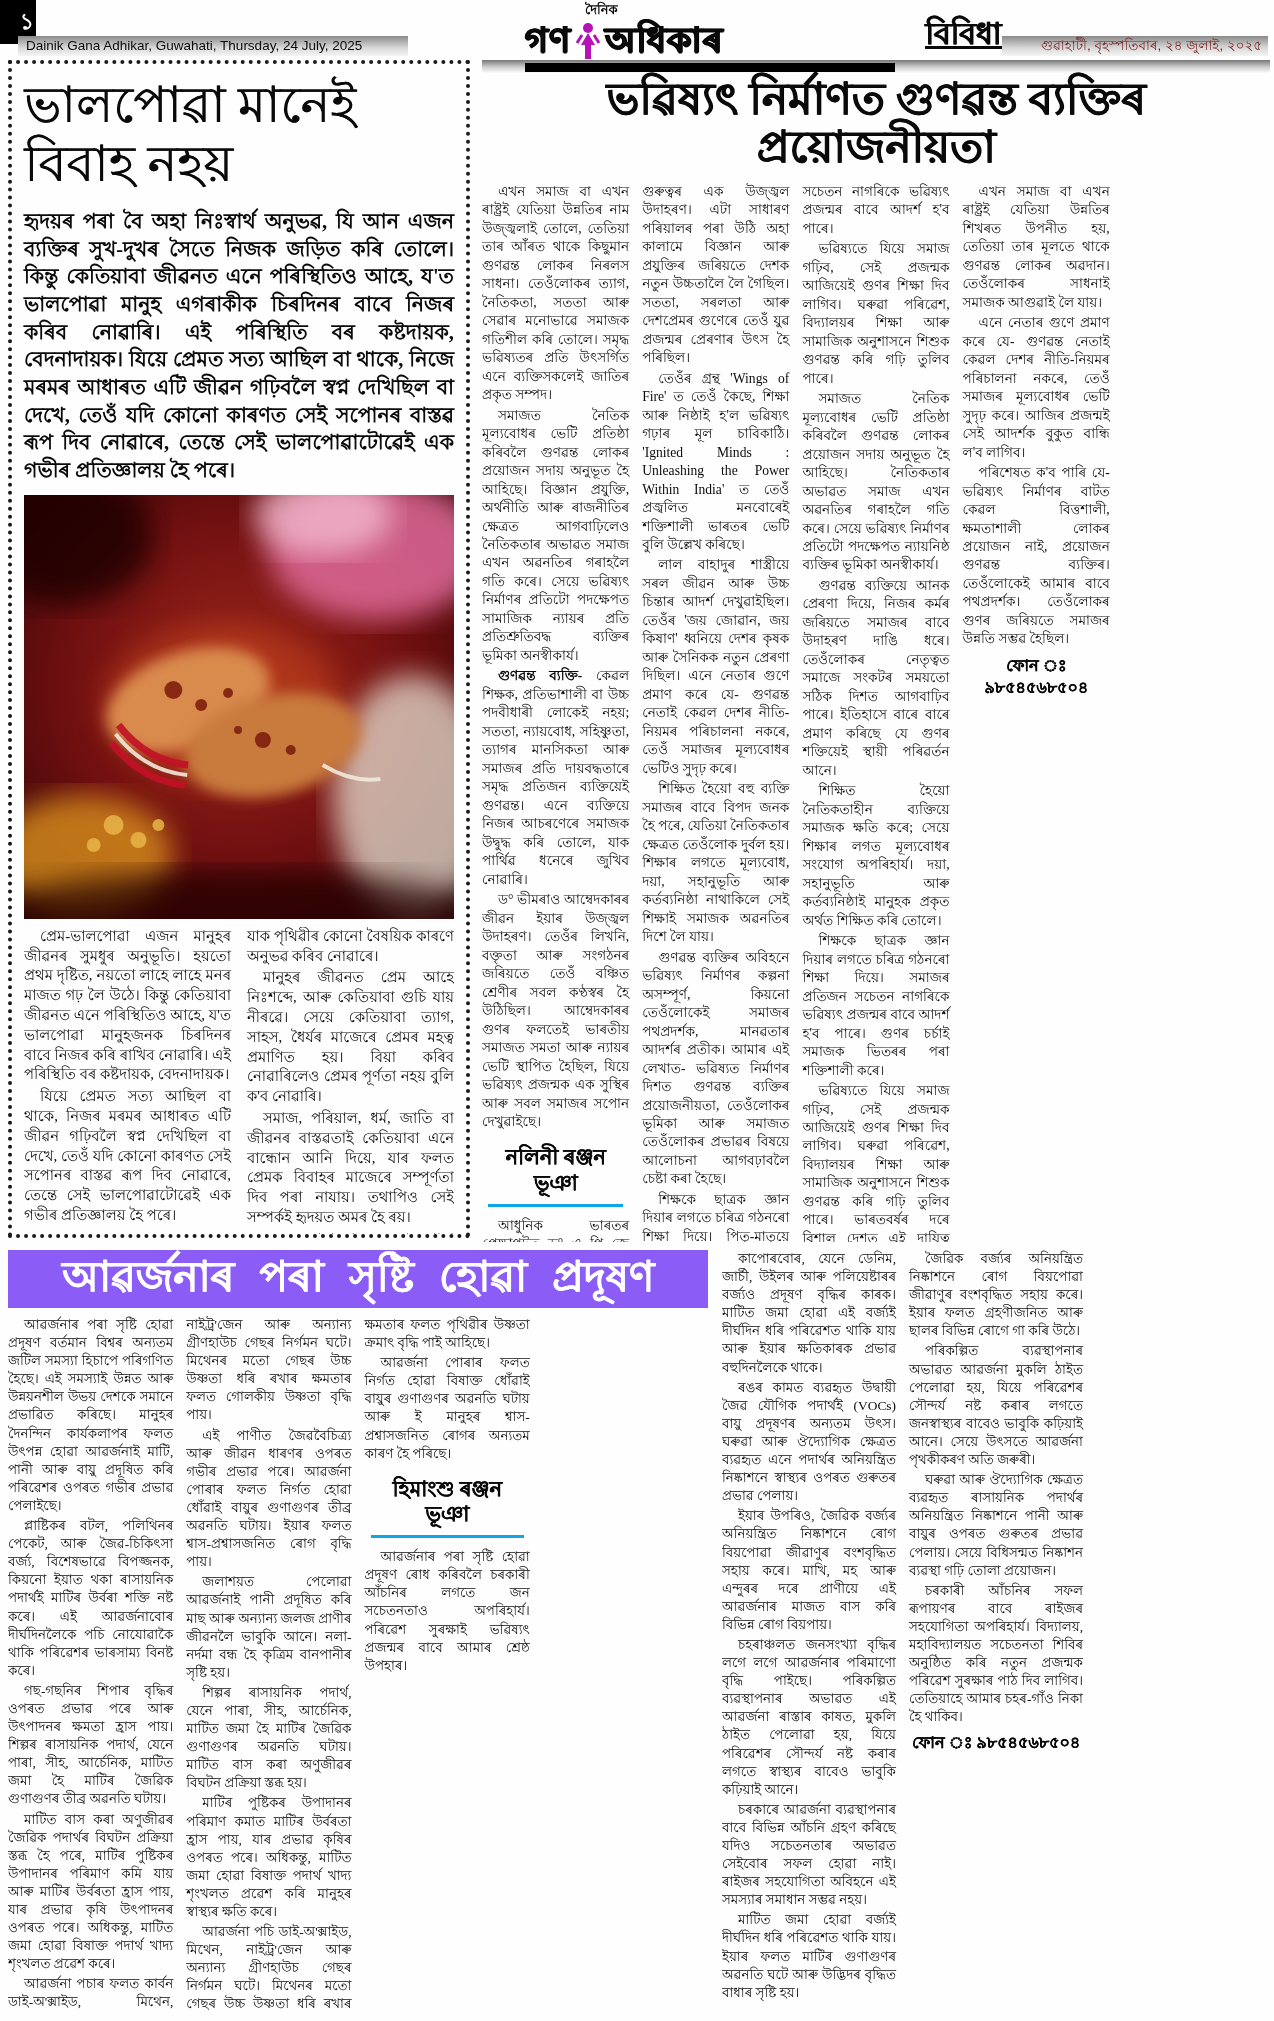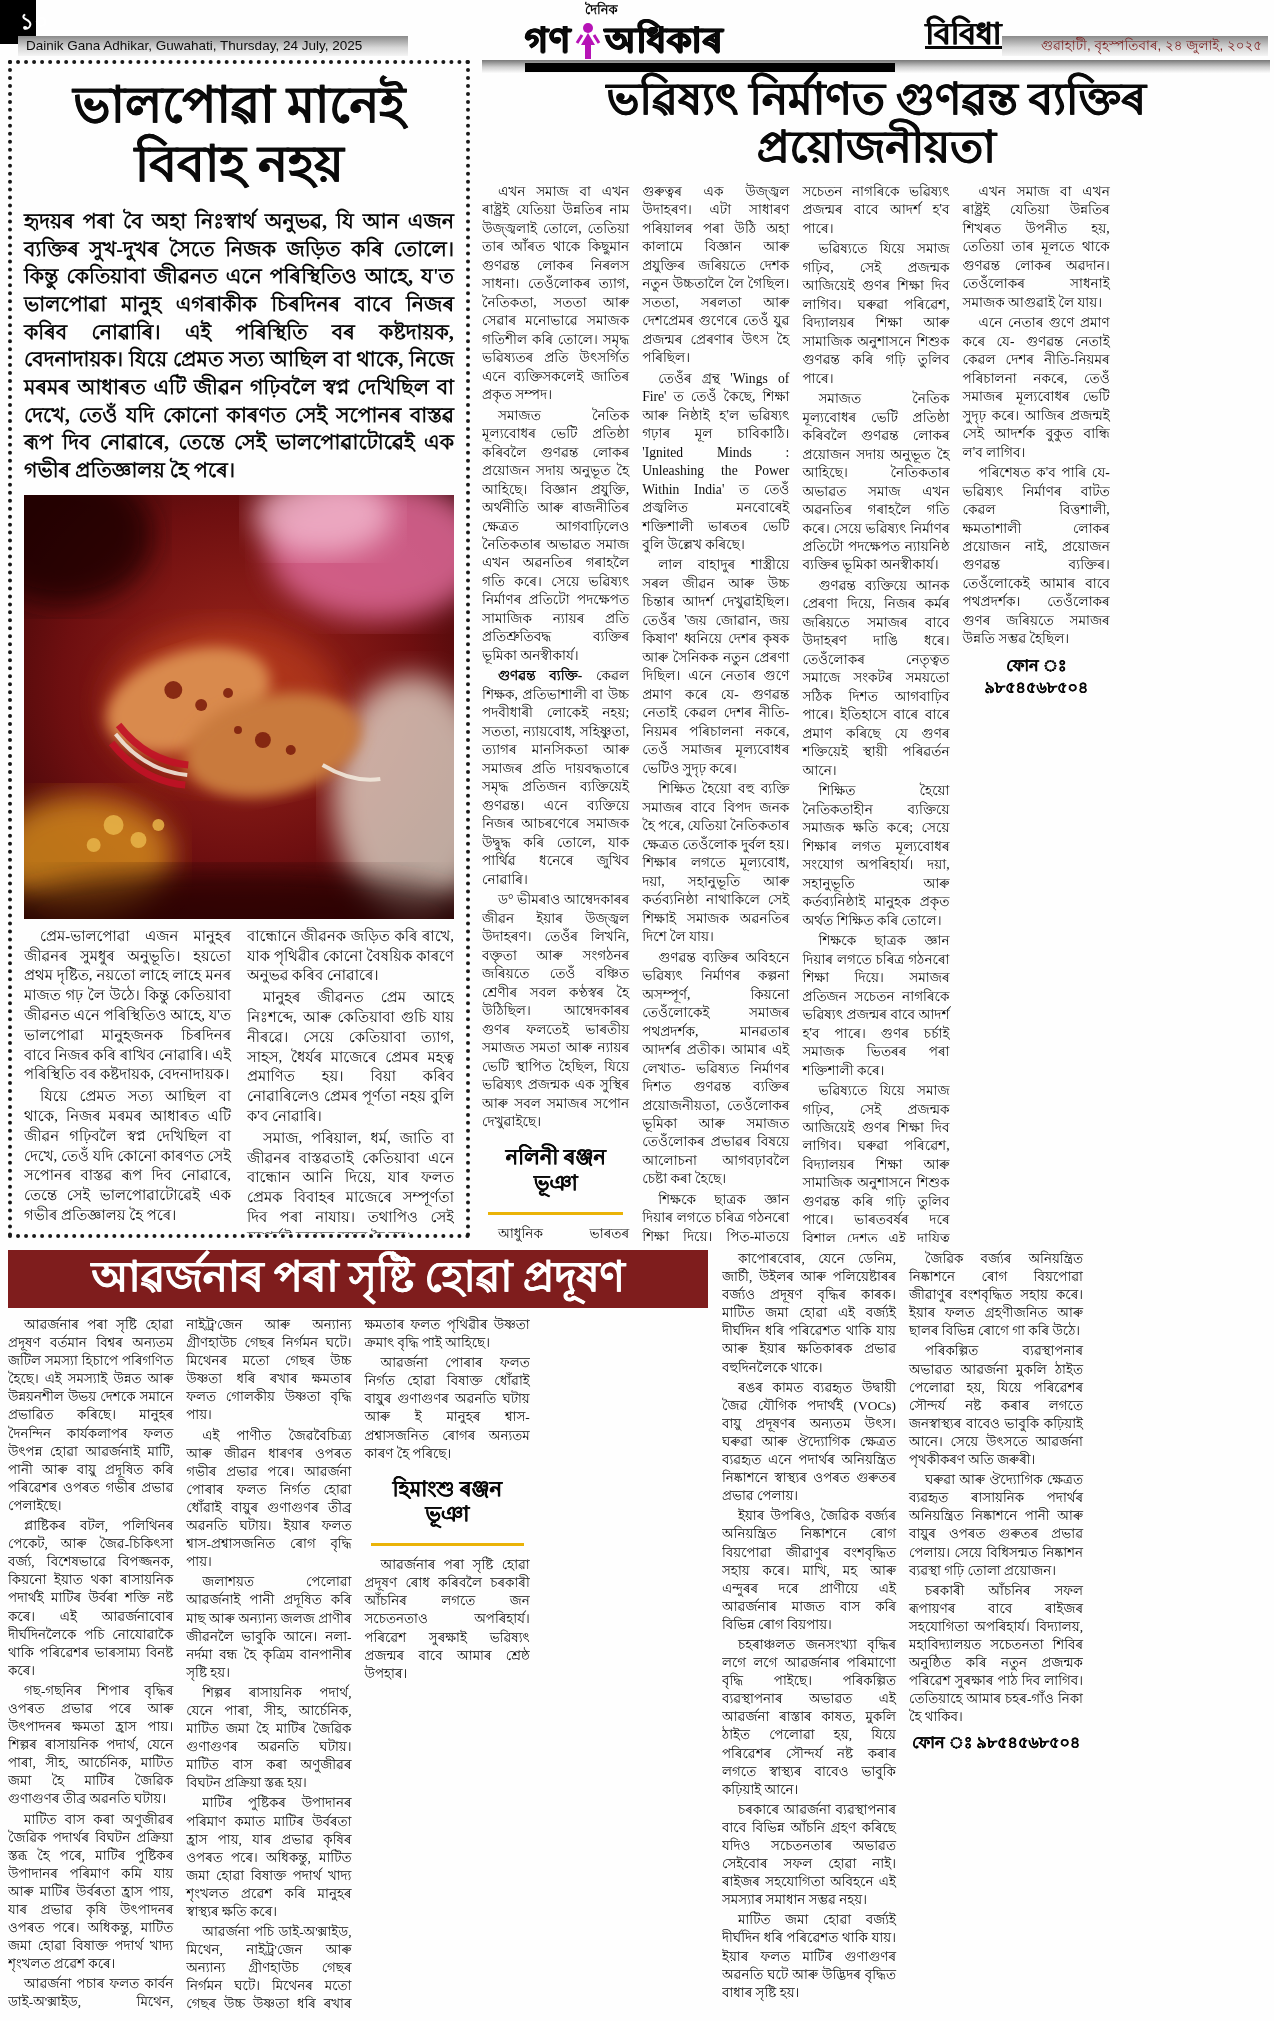--- a/index.html
+++ b/index.html
@@ -23,47 +23,47 @@
   .m-top { font-weight:bold; font-size:13px; text-align:left; padding-left:60px; }
   .m-main { font-weight:bold; font-size:35px; line-height:40px; letter-spacing:1px;
     text-shadow:1px 0 #000, -1px 0 #000, 0 1px #000; display:flex; align-items:center; justify-content:flex-start; gap:4px;}
   .m-underline { height:9px; background:#000; margin-top:2px; }
   .fig-icon { width:26px; height:40px; display:inline-block; }
   .section-label { position:absolute; left:925px; top:10px; font-weight:bold; font-size:30px;
     text-shadow:1px 0 #000;text-decoration:underline; }
   
   .content { display:flex; gap:12px; padding:0 4px 0 8px; height:1182px; overflow:hidden; }
   .left-art { width:462px; border:4px dotted #1a1a1a; padding:8px 12px 6px; height:1178px; overflow:hidden; }
-  .left-title { font-weight:bold; text-align:center; font-size:50px; line-height:1.18;
+  .left-title { font-weight:normal; font-size:50px; line-height:1.18;
     text-shadow:0.6px 0 #000; margin:4px 0 14px; }
   .left-intro { font-weight:bold; font-size:20.5px; line-height:1.35; text-align:justify; margin-bottom:10px; }
   .photo { width:100%; height:424px; display:block; margin-bottom:8px; }
   .left-body { column-count:2; column-gap:16px; column-fill:auto; height:480px; overflow:hidden;
     font-size:14.8px; line-height:1.34; text-align:justify; }
   .main-art { flex:1; min-width:0; }
   .gray-rule { height:13px; background:linear-gradient(to bottom,#777,#cfcfcf 55%,#fbfbfb); margin-bottom:3px; }
   .main-title { font-weight:bold; text-align:center; font-size:44px; line-height:1.1;
     text-shadow:0.7px 0 #000; margin-bottom:10px; }
   .main-body { column-count:5; column-gap:13px; column-fill:auto; height:1108px; overflow:hidden;
     font-size:13.6px; line-height:1.36; text-align:justify; }
   
   .bottom { display:flex; gap:14px; padding:8px 4px 0 8px; height:779px; overflow:hidden; }
   .b-left { width:700px; }
-  .black-bar { background:#7f1d1d; height:58px; display:flex; align-items:center; justify-content:center; margin-bottom:8px; }
+  .black-bar { background:#8b5cf6; height:58px; display:flex; align-items:center; justify-content:center; margin-bottom:8px;font-family:Liberation Mono, monospace; }
   .black-bar h2 { color:#fff; font-size:42px; font-weight:bold; text-shadow:0.6px 0 #fff; }
   .b-left-body { column-count:4; column-gap:13px; column-fill:auto; height:703px; overflow:hidden;
     font-size:13.4px; line-height:1.35; text-align:justify; }
   .b-right { flex:1; min-width:0; }
   .b-right-body { column-count:3; column-gap:13px; column-fill:auto; height:769px; overflow:hidden;
     font-size:13.4px; line-height:1.35; text-align:justify; }
   
   .para { text-indent:16px; margin-bottom:2px; }
   .para b { font-weight:bold; }
   .byline { font-weight:bold; text-align:center; font-size:21px; line-height:1.2;
-    border-bottom:3px solid #eab308; padding:12px 2px 16px; margin:2px 6px 10px;
+    border-bottom:3px solid #0ea5e9; padding:12px 2px 8px; margin:2px 6px 10px;
     break-inside:avoid; text-shadow:0.4px 0 #000; }
   .phone { font-weight:bold; text-align:center; font-size:16px; margin-top:6px; text-shadow:0.4px 0 #000; }
 </style>
 </head>
 <body>
 
 <div class="page">
 
   <header class="hdr">
     <div class="pgnum">

